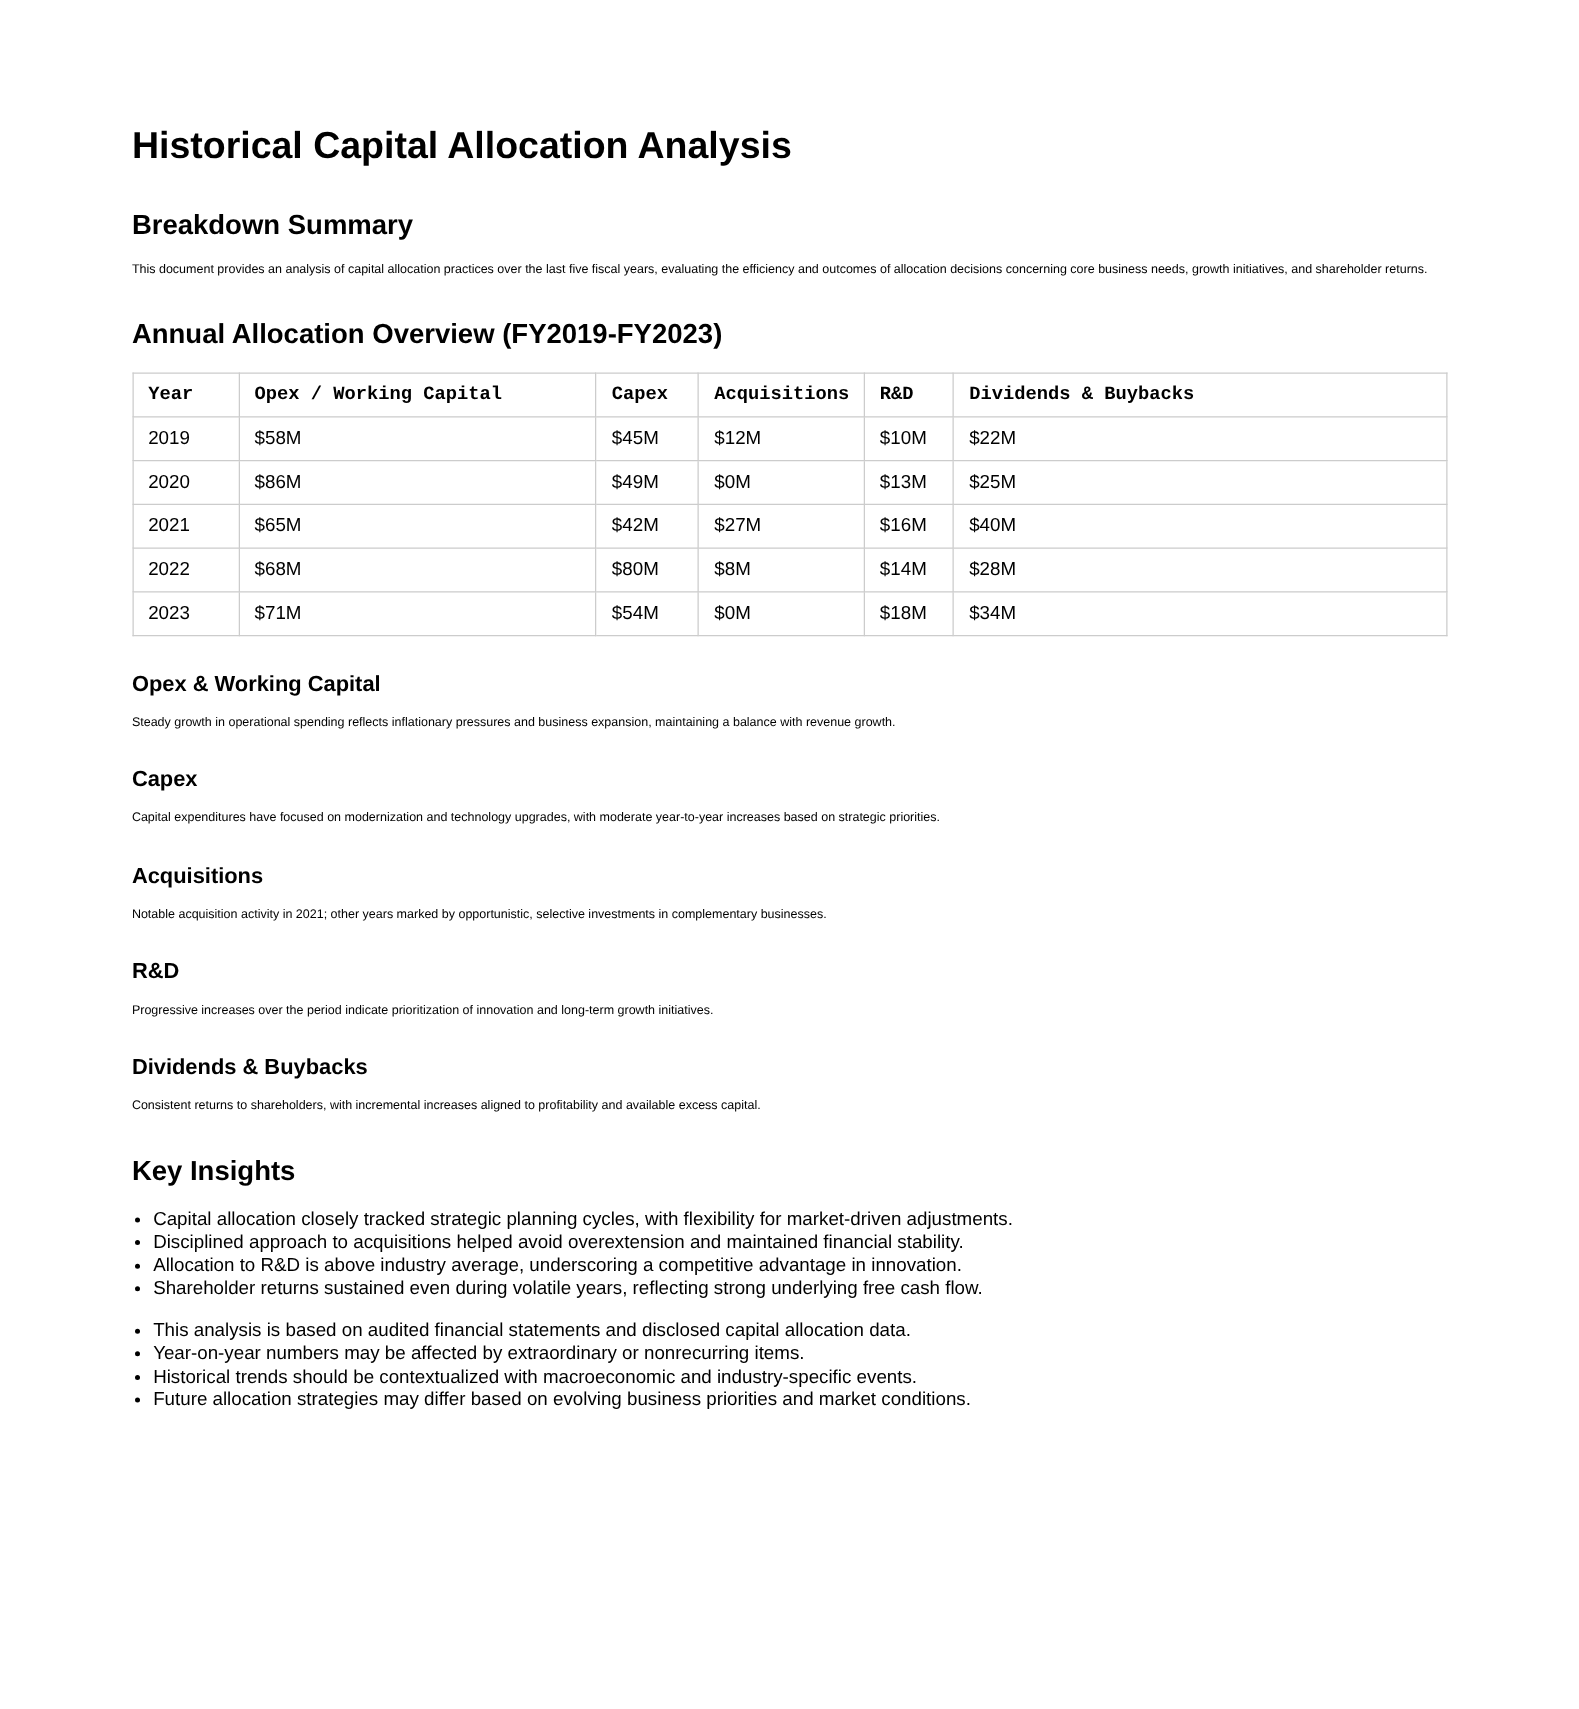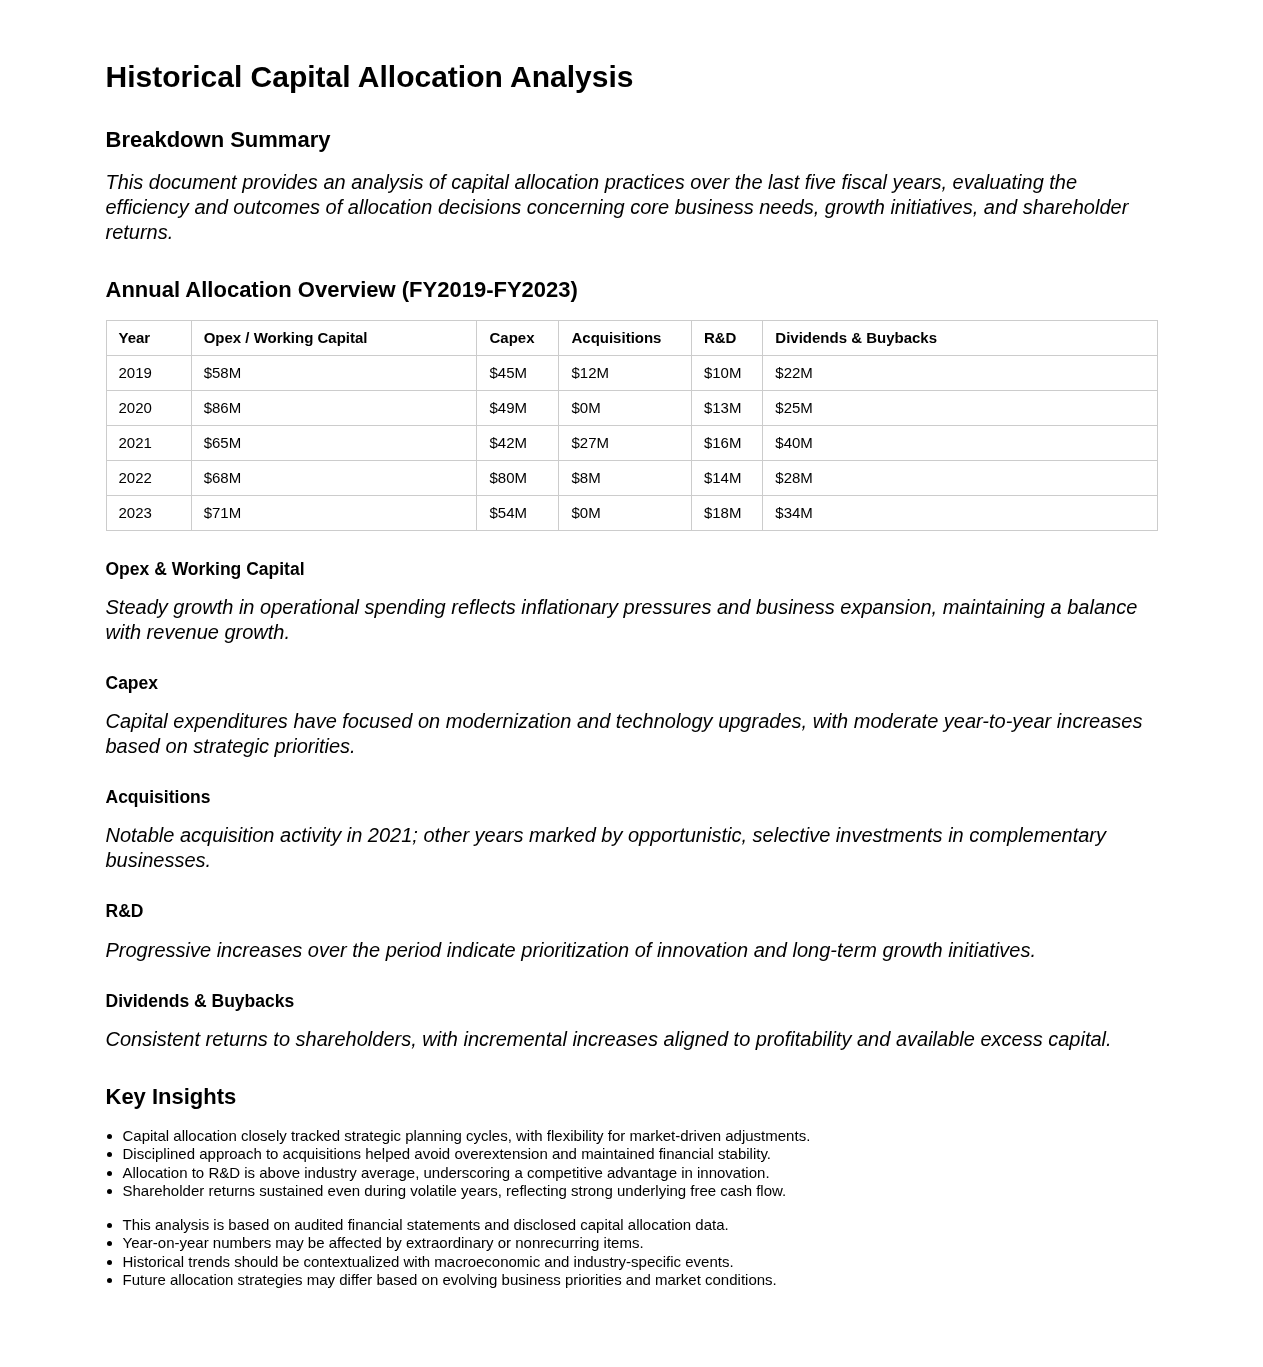--- a/index.html
+++ b/index.html
@@ -10,63 +10,62 @@
   body {
     width: 1263px;
     height: 1367px;
     font-family: "Liberation Sans", "DejaVu Sans", sans-serif;
     color: #000000;
     overflow: hidden;
   }
   .doc {
     width: 1052px;
     margin: 0 auto;
-    padding-top: 40px;
+    padding-top: 80px;
   }
   h1 {
     font-size: 30px;
     font-weight: bold;
     margin: 20px 0 0 0;
     line-height: 1.15;
   }
   h2 {
     font-size: 22px;
     font-weight: bold;
     margin: 32px 0 18px 0;
     line-height: 1.15;
   }
   h3 {
     font-size: 17.5px;
     font-weight: bold;
     margin: 28px 0 16px 0;
     line-height: 1.15;
   }
   p {
-    font-size: 20px;
+    font-size: 10px;
     line-height: 1.25;
     margin: 16px 0;
-    font-style: italic;
   }
   table {
     border-collapse: collapse;
     width: 100%;
     table-layout: fixed;
     font-size: 15px;
     margin: 0 0 4px 0;
   }
   th, td {
     border: 1px solid #cccccc;
     text-align: left;
     vertical-align: middle;
     padding: 8px 12px;
     line-height: 1.2;
     overflow: hidden;
     white-space: nowrap;
   }
-  th { font-weight: bold; }
+  th { font-weight: bold; font-family: Liberation Mono, monospace; }
   col.col-year  { width: 8.1%; }
   col.col-opex  { width: 27.2%; }
   col.col-capex { width: 7.8%; }
   col.col-acq   { width: 12.6%; }
   col.col-rd    { width: 6.8%; }
   col.col-div   { width: 37.5%; }
   ul {
     margin: 15px 0;
     padding-left: 17px;
     font-size: 15px;

